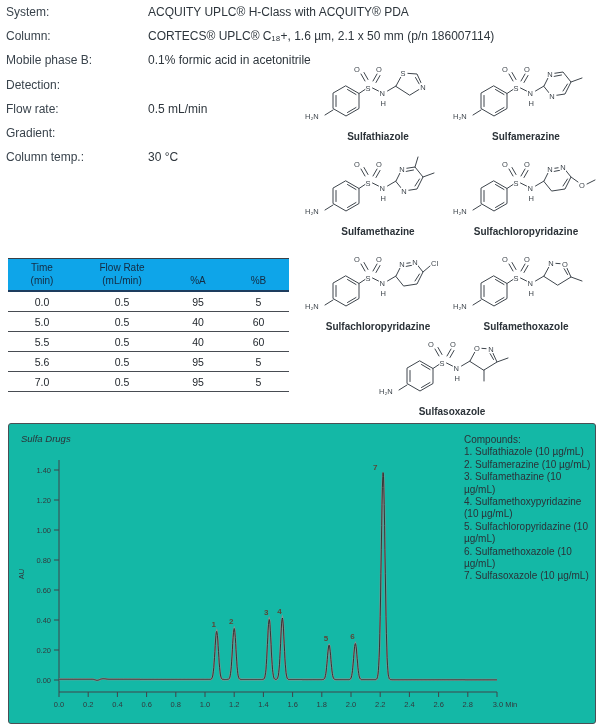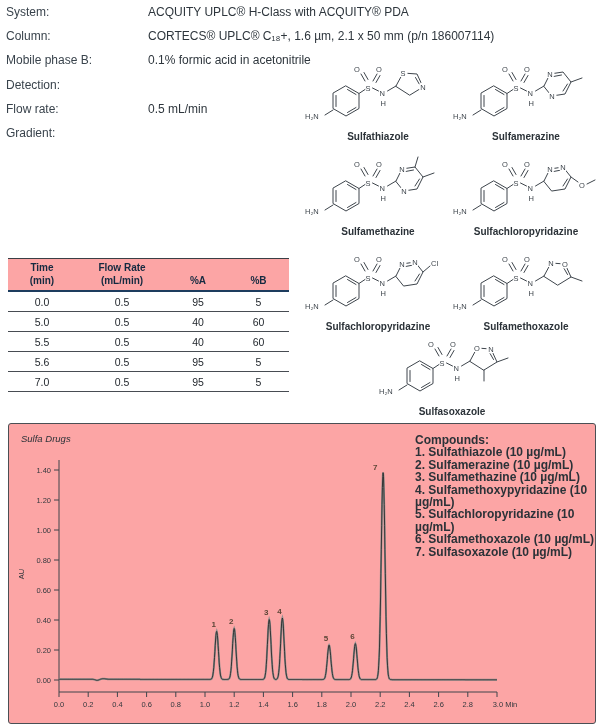--- a/index.html
+++ b/index.html
@@ -10,38 +10,38 @@
   }
   
   #params{position:absolute;left:6px;top:5px;width:300px;}
   .prow{display:flex;align-items:flex-start;height:24.2px;font-size:12px;}
   .plabel{width:109px;flex:none;color:#39434c;}
   .pvalue{flex:1;white-space:nowrap;color:#2e363d;margin-left:33px;}
   
   #gradient{position:absolute;left:8px;top:258px;width:281px;border-collapse:collapse;
     font-size:10.5px;}
   #gradient th{
-    background:#fca5a5;color:#152a40;font-weight:bold;font-size:10px;line-height:12.5px;
+    background:#0ea5e9;color:#152a40;font-weight:normal;font-size:10px;line-height:12.5px;
     padding:3px 0 3px;vertical-align:bottom;text-align:center;
     border-top:1.5px solid #3a3f45;border-bottom:2px solid #1d3c5e;}
   #gradient td{
     text-align:center;padding:3.5px 0;color:#23282e;
     border-bottom:1.2px solid #474c52;}
   
   #structures{position:absolute;left:300px;top:52px;width:307px;height:372px;}
   .struct{position:absolute;width:148px;text-align:center;}
   .struct svg{display:block;margin:0 auto;}
   .scap{font-size:10px;font-weight:bold;color:#2b3238;margin-top:1px;}
   .st line,.st polygon,.st polyline{stroke:#3e454c;stroke-width:1;fill:none;stroke-linecap:round;}
   .at{font-family:"Liberation Sans",sans-serif;font-size:7.5px;fill:#3e454c;}
   
   #chartbox{position:absolute;left:8px;top:423px;width:586px;height:299px;
-    border:1.4px solid #4a4f54;border-radius:3px;background:#fca5a5;}
+    border:1.4px solid #4a4f54;border-radius:3px;background:#14b8a6;}
   #chart-title{position:absolute;left:12px;top:9px;font-size:9.5px;font-style:italic;color:#2b3238;}
-  #legend{position:absolute;left:406px;top:10px;font-size:12px;color:#2b3238;line-height:12.4px;font-weight:bold;}
+  #legend{position:absolute;left:455px;top:10px;font-size:10px;color:#2b3238;line-height:12.4px;}
   #legend .lg-title{margin-bottom:0px;}
   #chrom-svg{position:absolute;left:2px;top:24px;}
   .tick{font-family:"Liberation Sans",sans-serif;font-size:7.5px;fill:#33383d;}
   .axis{stroke:#3f444a;stroke-width:1;fill:none;}
   .pklabel{font-family:"Liberation Sans",sans-serif;font-size:8px;font-weight:bold;fill:#5c4637;}
 </style>
 </head>
 <body>
 
 <div id="params">
@@ -59,20 +59,24 @@
     </div>
     <div class="prow">
       <span class="plabel">Detection:</span>
     </div>
     <div class="prow">
       <span class="plabel">Flow rate:</span>
       <span class="pvalue">0.5 mL/min</span>
     </div>
     <div class="prow">
       <span class="plabel">Gradient:</span>
+    </div>
+    <div class="prow">
+      <span class="plabel">Column temp.:</span>
+      <span class="pvalue">30 °C</span>
     </div>
   </div>
 
 <table id="gradient">
   <colgroup>
       <col style="width:68px">
       <col style="width:92px">
       <col style="width:60px">
       <col style="width:61px">
     </colgroup>

